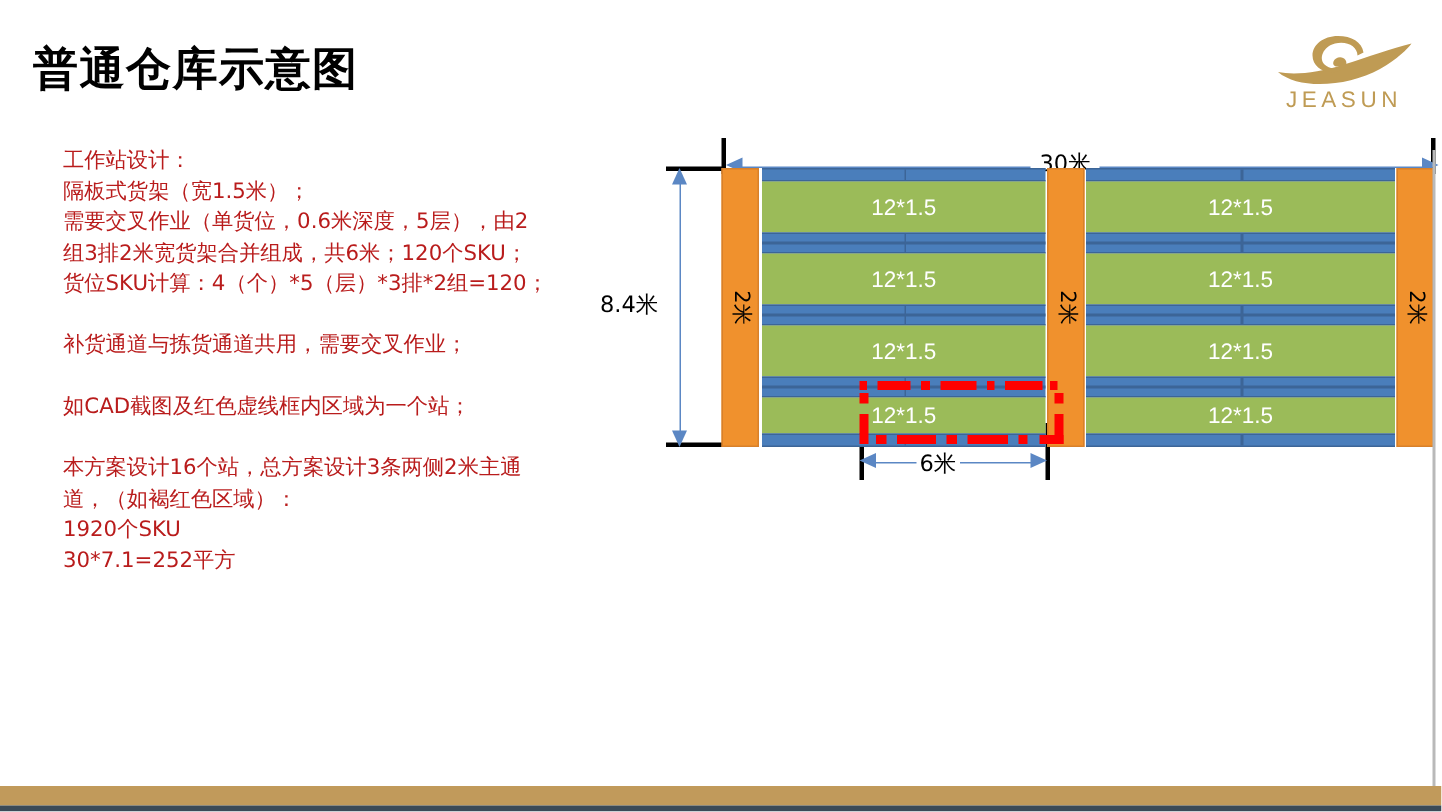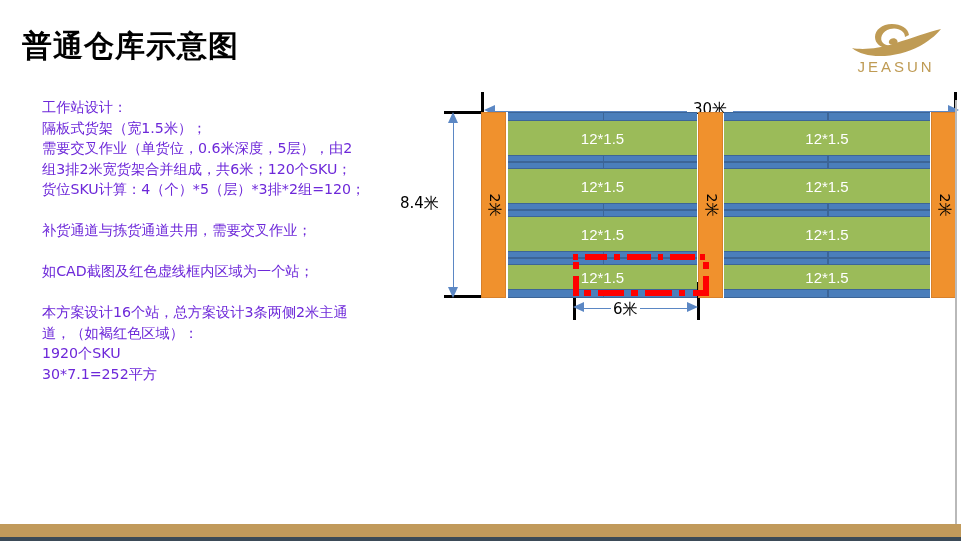--- a/index.html
+++ b/index.html
@@ -64,21 +64,21 @@
   }
 
   
   #body-text {
     position: absolute;
     left: 42px;
     top: 97px;
     width: 400px;
     font-size: 14.2px;
     line-height: 20.5px;
-    color: #6d28d9;
+    color: #b91c1c;
     font-family: "DejaVu Sans", "Liberation Sans", sans-serif;
   }
   #body-text p { margin: 0; }
   #body-text .gap { height: 20.5px; }
 
   
   #diagram {
     position: absolute;
     left: 418px;
     top: 92px;

